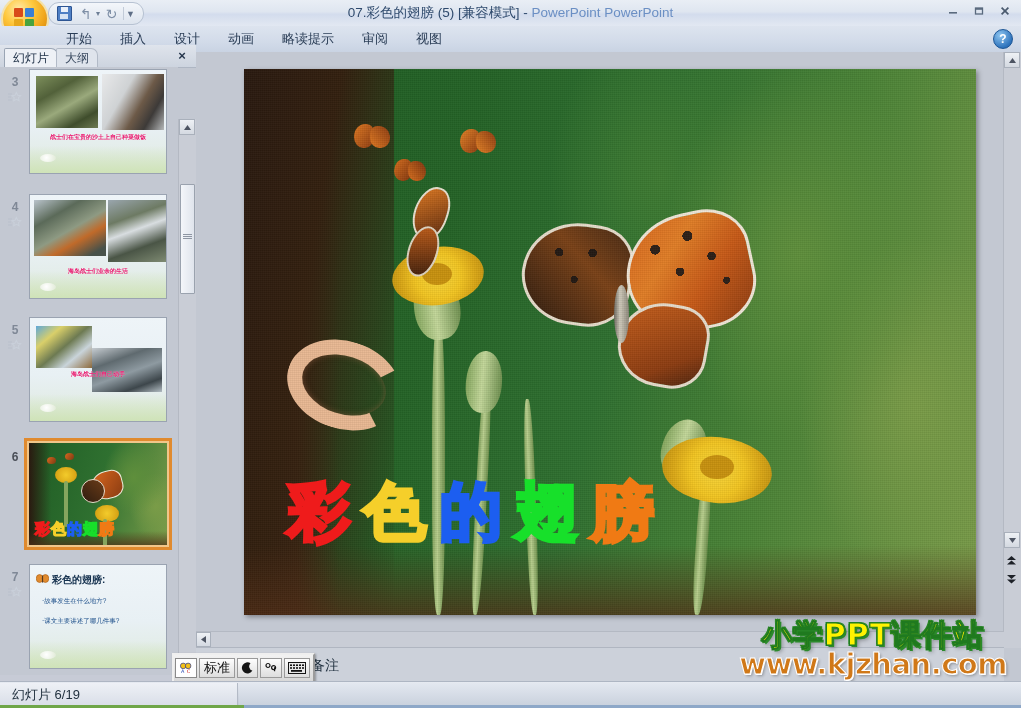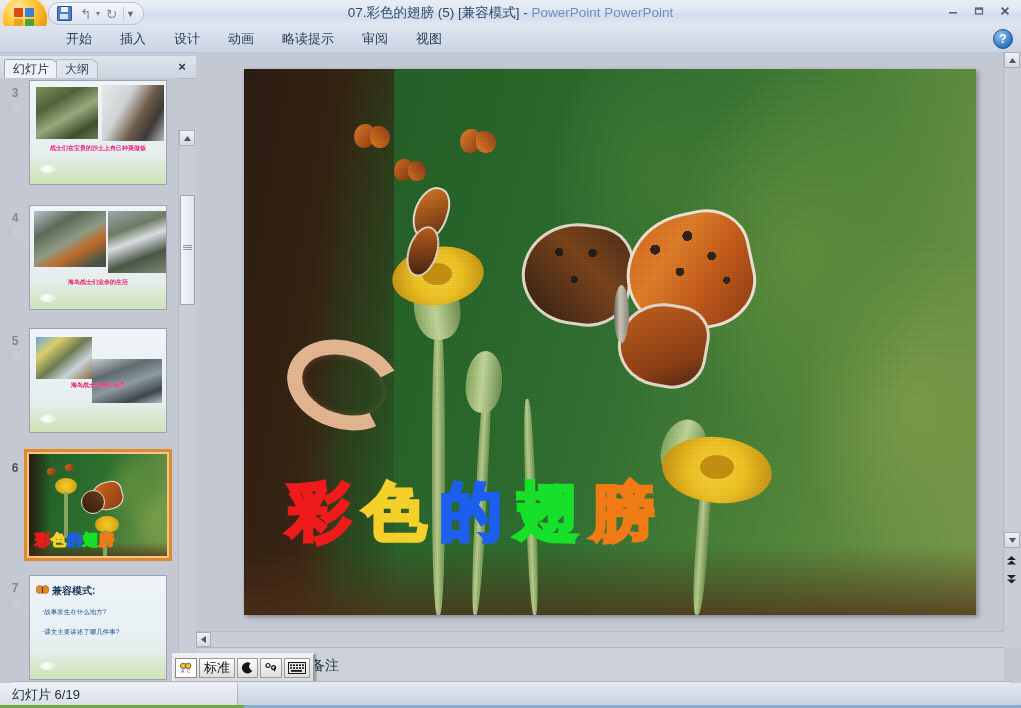--- a/index.html
+++ b/index.html
@@ -75,21 +75,21 @@
   }
   .help-btn{
     position:absolute;right:8px;top:3px;width:18px;height:18px;border-radius:50%;
     background:radial-gradient(circle at 35% 30%,#8fc6f0,#2f74bd 70%,#1d5ba0);
     color:#fff;font-size:12px;font-weight:bold;text-align:center;line-height:18px;
     border:1px solid #1c5696;
   }
 
   
   .left-panel{
-    position:absolute;left:0;top:56px;width:196px;height:630px;
+    position:absolute;left:0;top:45px;width:196px;height:630px;
     background:#c3c8d2;
   }
   .panel-tabs{
     position:absolute;left:0;top:0;width:196px;height:22px;
     background:linear-gradient(to bottom,#dfe4ec,#cdd4df);
     border-bottom:1px solid #aeb6c3;
   }
   .ptab{
     position:absolute;top:3px;height:19px;line-height:19px;font-size:12px;color:#23344a;
     padding:0 8px;
@@ -282,21 +282,20 @@
   }
   .ime-logo{
     width:22px;height:20px;background:#fff;border:1px solid #8a8a8a;position:relative;overflow:hidden;
   }
 
   
   .statusbar{
     position:absolute;left:0;bottom:0;width:1021px;height:26px;
     background:linear-gradient(to bottom,#e6eaf1,#ccd3de 60%,#c0c8d6);
     border-top:1px solid #aeb6c3;
-    border-radius:13px;
   }
   .status-cell{
     position:absolute;left:0;top:1px;width:238px;height:24px;
     background:linear-gradient(to bottom,#eef1f6,#d8dde7);
     border-right:1px solid #b3bac6;
     display:flex;align-items:center;padding-left:12px;box-sizing:border-box;
     font-size:13px;color:#22313f;
   }
   .status-rest{
     position:absolute;left:239px;top:1px;right:0;height:24px;
@@ -535,21 +534,21 @@
         </div>
         <div class="thumb-frame">
           <div class="thumb-inner">
             <div class="tn7-bf">
               <svg width="13" height="10" viewBox="0 0 13 10">
                 <ellipse cx="3.6" cy="4.5" rx="3.4" ry="4" fill="#e08a2e" stroke="#a85c12" stroke-width=".6"></ellipse>
                 <ellipse cx="9.4" cy="4.5" rx="3.4" ry="4" fill="#e08a2e" stroke="#a85c12" stroke-width=".6"></ellipse>
                 <rect x="6.1" y="1.6" width="1" height="7" fill="#4a3420"></rect>
               </svg>
             </div>
-            <div class="tn7-title">兼容模式:</div>
+            <div class="tn7-title">彩色的翅膀:</div>
             <div class="tn7-b" style="top:32px;">·故事发生在什么地方?</div>
             <div class="tn7-b" style="top:52px;">·课文主要讲述了哪几件事?</div>
             <div class="tn-green-strip"></div>
             <div class="tn-cloud" style="left:10px;top:86px;"></div>
           </div>
         </div>
       </div>
 
     </div>
 
@@ -711,20 +710,24 @@
             <rect x="5" y="5.2" width="2" height="1.6"></rect>
           <rect x="8" y="5.2" width="2" height="1.6"></rect>
             <rect x="11" y="5.2" width="2" height="1.6"></rect>
           <rect x="14" y="5.2" width="2" height="1.6"></rect>
           <rect x="3" y="8" width="11" height="1.8"></rect>
         </g>
       </svg>
     </div>
   </div>
 
+  <div class="watermark">
+    <div class="wm1">小学PPT课件站</div>
+    <div class="wm2">www.kjzhan.com</div>
+  </div>
 
   <div class="statusbar">
     <div class="status-rest"></div>
     <div class="status-cell">幻灯片 6/19</div>
     <div class="status-accent"></div>
     <div class="status-accent-green"></div>
   </div>
 
 </div>
 

